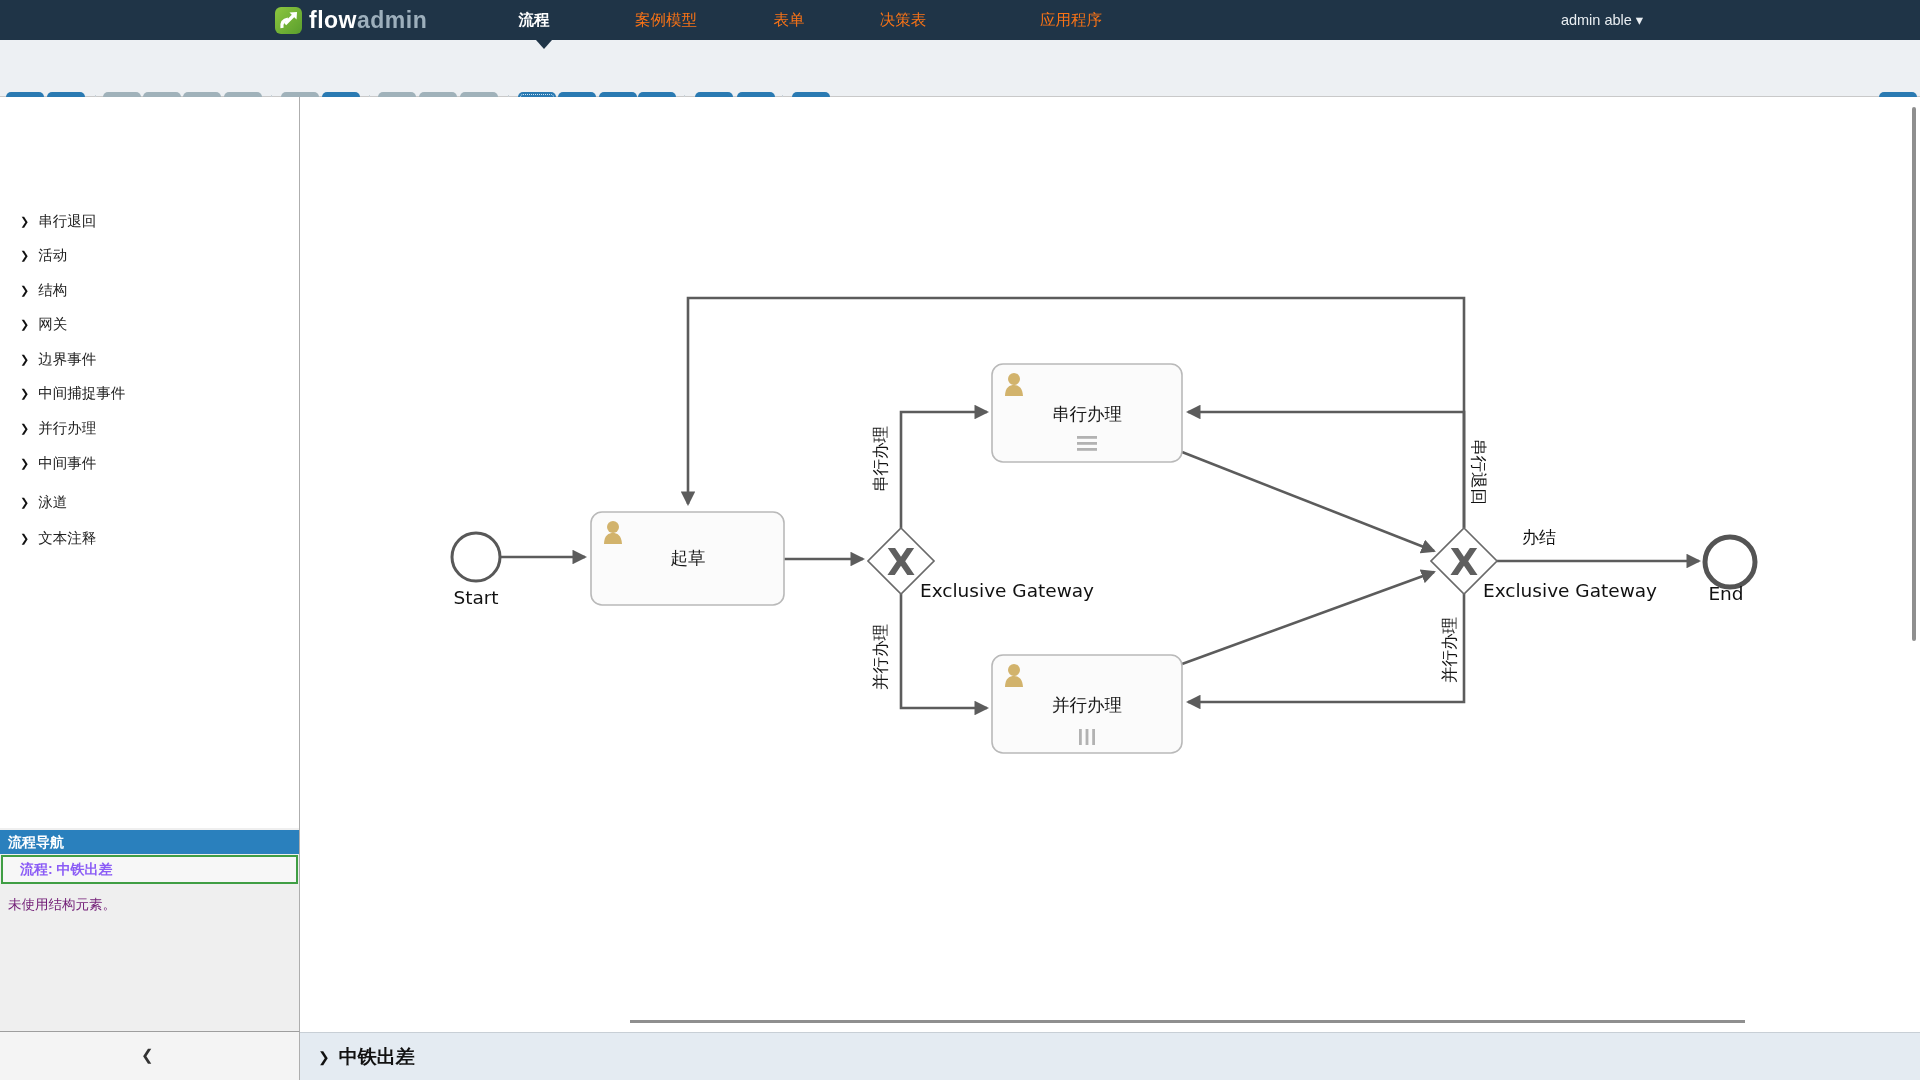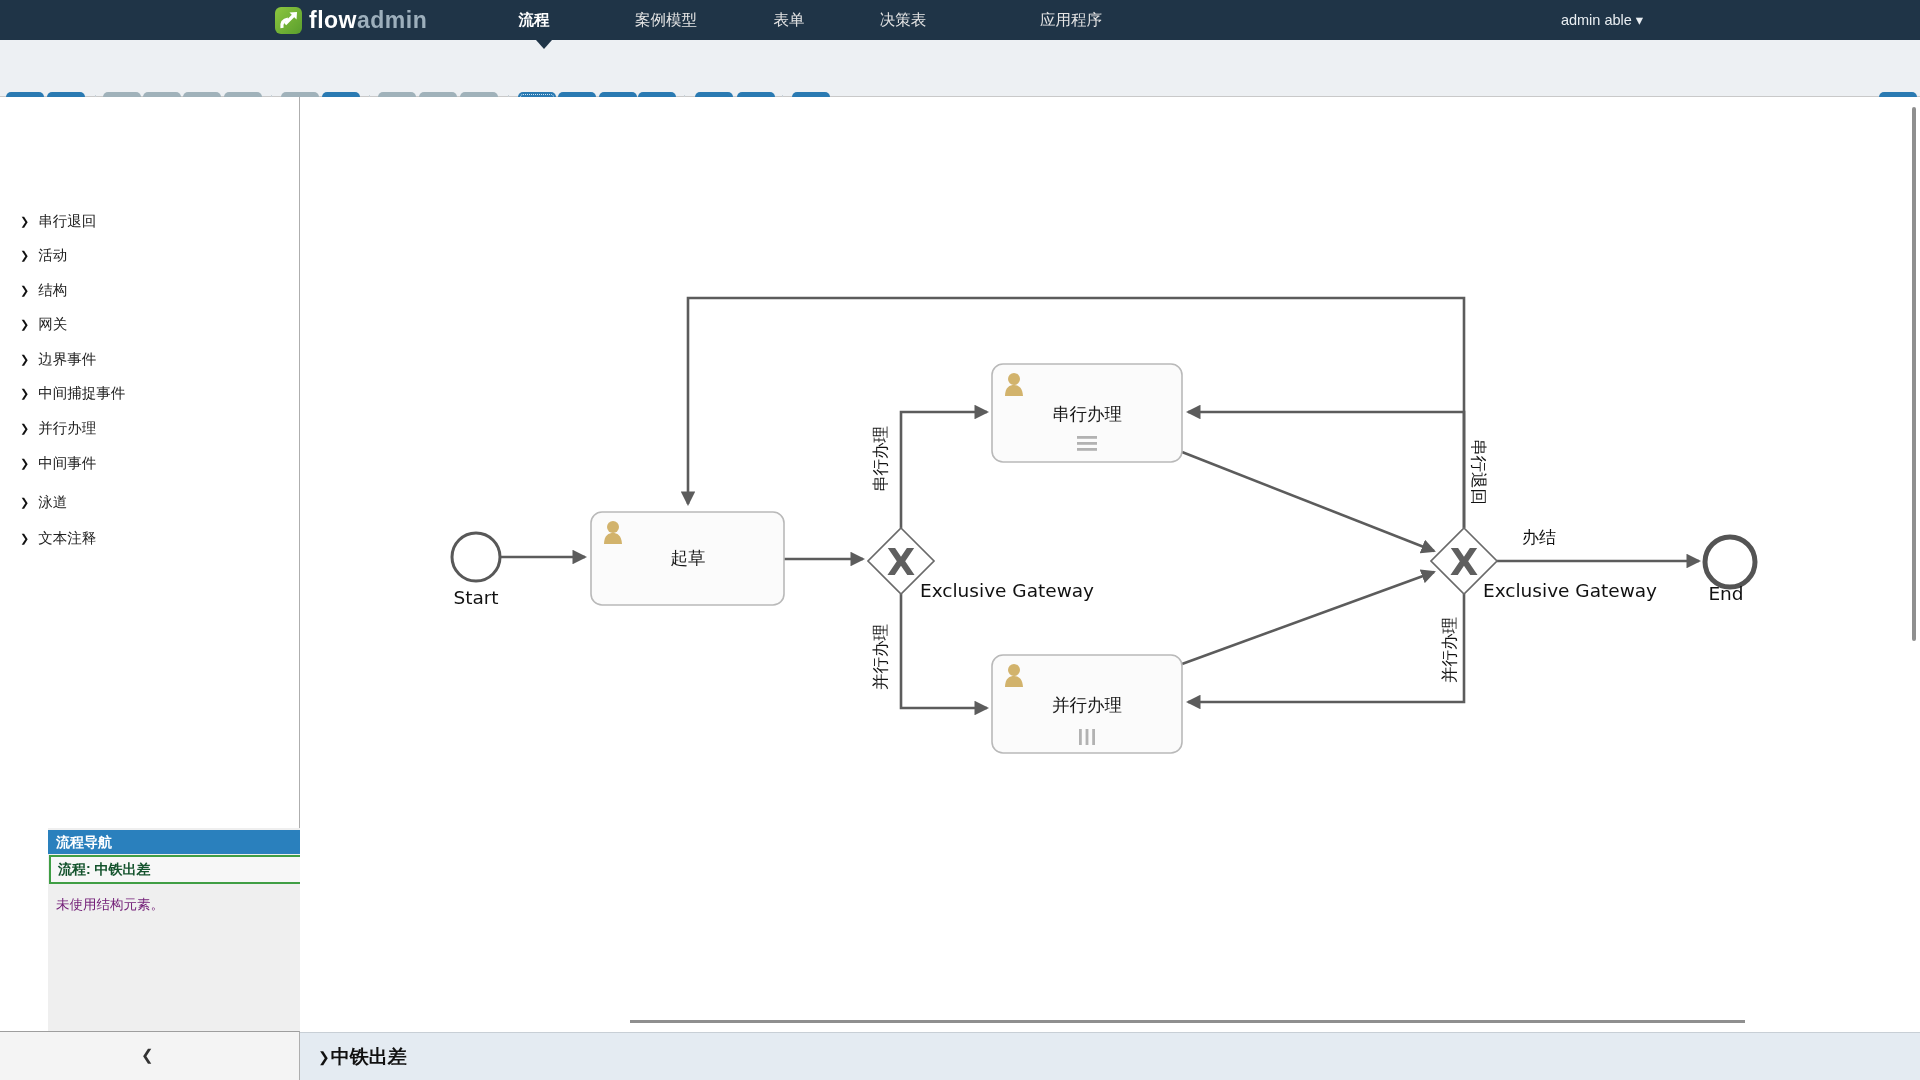--- a/index.html
+++ b/index.html
@@ -7,21 +7,21 @@
               font-family:"Liberation Sans","DejaVu Sans",sans-serif; }
 
   
   #navbar { position:absolute; left:0; top:0; width:1920px; height:40px; background:#1f3447; }
   #logo { position:absolute; left:275px; top:6px; height:28px; display:flex; align-items:center; }
   #logo-mark { width:27px; height:27px; border-radius:6px; background:linear-gradient(135deg,#8cc63f,#5a9e2d); margin-right:7px; position:relative; }
   #logo-text { font-size:23px; font-weight:bold; letter-spacing:.5px; }
   #logo-text .flow { color:#ffffff; }
   #logo-text .able { color:#9dafbc; }
   .nav-tab { position:absolute; top:0; height:40px; line-height:40px; transform:translateX(-50%);
-             color:#e5e5e5; font-size:15.5px; cursor:pointer; white-space:nowrap; }
+             color:#f97316; font-size:15.5px; cursor:pointer; white-space:nowrap; }
   .nav-tab.active { color:#ffffff; font-weight:bold; }
   #user-menu { position:absolute; top:0; height:40px; line-height:40px; transform:translateX(-50%);
                color:#e9eef2; font-size:14.5px; white-space:nowrap; }
   #nav-caret { position:absolute; left:536px; top:40px; width:0; height:0;
                border-left:8px solid transparent; border-right:8px solid transparent;
                border-top:9px solid #1f3447; z-index:5; }
 
   
   #toolbar { position:absolute; left:0; top:40px; width:1920px; height:57px;
              background:#edf0f3; border-bottom:1px solid #c9c9c9; }
@@ -32,44 +32,44 @@
   .tbtn.focused { outline:1px dotted #cfe4f5; outline-offset:-3px; }
   .tsep { position:absolute; top:55px; width:1px; height:32px; background:#c8d1d7; }
 
   
   #sidebar { position:absolute; left:0; top:97px; width:300px; height:935px;
              background:#ffffff; border-right:1px solid #aeaeae; }
   .pal-item { position:absolute; left:0; width:100%; height:34px; display:flex;
               align-items:center; padding-left:20px; cursor:pointer; }
   .pal-chev { font-size:11px; font-weight:bold; color:#111; margin-right:9px; }
   .pal-label { font-size:14.5px; color:#222; }
-  #navigator { position:absolute; left:0; top:731px; width:100%; height:203px; background:#efefef;margin-left:48px; }
+  #navigator { position:absolute; left:0; top:731px; width:100%; height:203px; background:#efefef; }
   #nav-header { position:absolute; left:0; top:2px; width:100%; height:24px; background:#2a80bd;
                 color:#fff; font-size:14px; font-weight:bold; line-height:24px; padding-left:8px; }
   #nav-current { position:absolute; left:1px; top:27px; width:297px; height:29px;
-                 border:2px solid #3f9e44; background:#f7f7f7; color:#14532d;
-                 font-size:14px; font-weight:bold; line-height:25px; padding-left:7px; cursor:pointer; }
+                 border:2px solid #3f9e44; background:#f7f7f7; color:#8b5cf6;
+                 font-size:14px; font-weight:bold; line-height:25px; padding-left:17px; cursor:pointer; }
   #nav-note { position:absolute; left:8px; top:68px; font-size:13.5px; color:#701a75; }
   #sidebar-footer { position:absolute; left:0; top:1031px; width:300px; height:49px;
                     background:#f4f4f4; border-top:1px solid #9e9e9e; border-right:1px solid #aeaeae; }
   #collapse-chev { position:absolute; left:141px; top:14px; font-size:15px; font-weight:bold;
                    color:#333; cursor:pointer; }
 
   
   #canvas { position:absolute; left:300px; top:97px; width:1620px; height:935px; background:#ffffff; }
   #diagram-svg { position:absolute; left:0; top:0; }
   #vscrollbar { position:absolute; left:1912px; top:107px; width:4px; height:534px;
                 background:#8f8f8f; border-radius:2px; }
   #hscrollbar { position:absolute; left:630px; top:1020px; width:1115px; height:3px; background:#8f8f8f; }
 
   
   #footer-bar { position:absolute; left:300px; top:1032px; width:1620px; height:48px;
                 background:#e4ebf2; border-top:1px solid #c8cfd6; display:flex; align-items:center; }
   #footer-chev { font-size:14px; font-weight:bold; color:#111; margin-left:18px; cursor:pointer; }
-  #footer-title { font-size:19px; font-weight:bold; color:#111; margin-left:1px; }
+  #footer-title { font-size:19px; font-weight:bold; color:#111; margin-left:9px; }
 
   svg text { font-family:"DejaVu Sans","Liberation Sans",sans-serif; }
 </style>
 </head>
 <body>
 
 <div id="navbar">
   <div id="logo">
     <div id="logo-mark">
       <svg width="27" height="27" viewBox="0 0 27 27">

